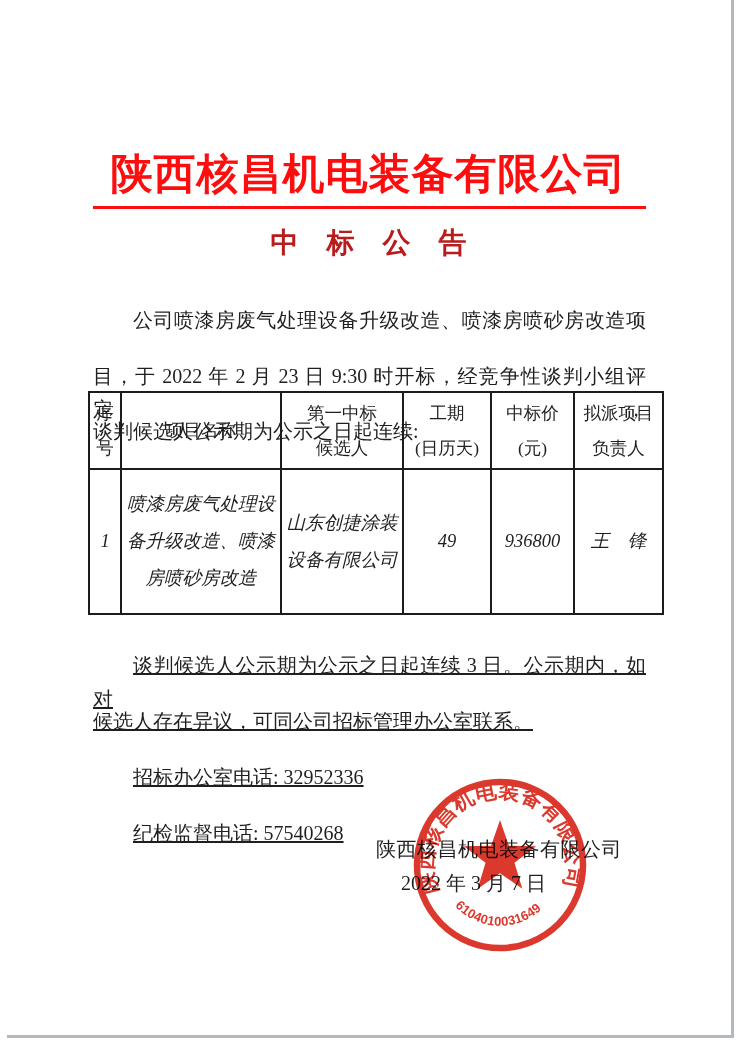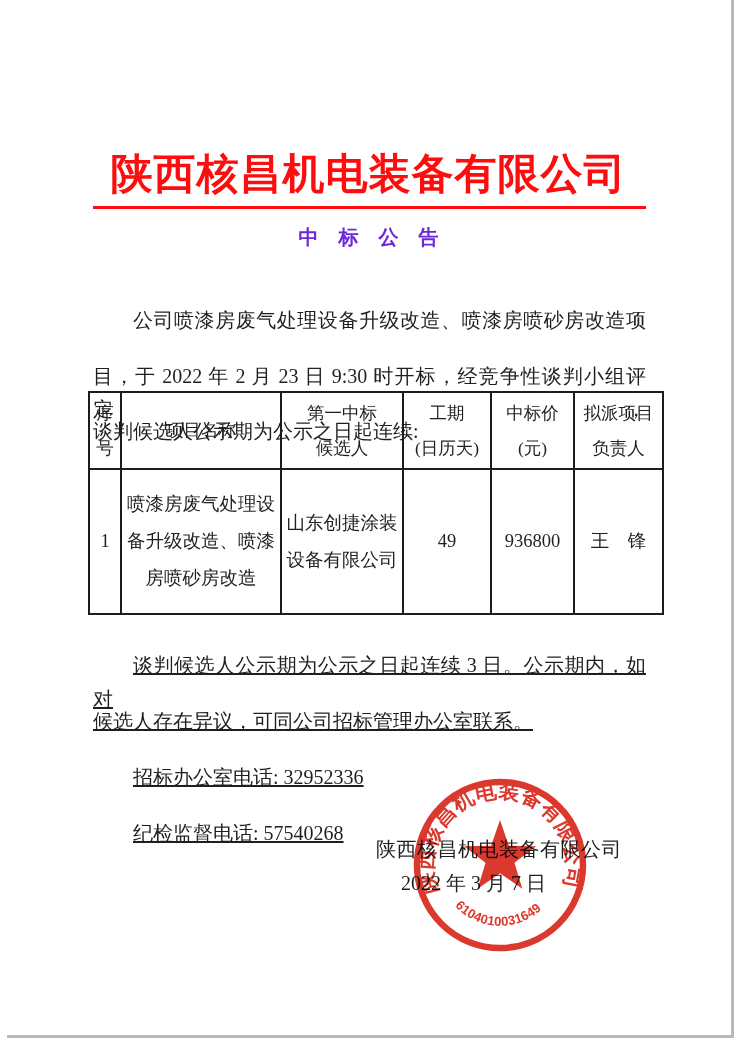--- a/index.html
+++ b/index.html
@@ -15,21 +15,21 @@
   
   .company-title {
     position:absolute; top:146px; left:40px; width:657px; text-align:center;
     font-family:"Liberation Sans","DejaVu Sans",sans-serif; font-weight:bold;
     font-size:42px; color:#fd0d0d; letter-spacing:1px; white-space:nowrap;
   }
   .red-rule { position:absolute; top:206px; left:93px; width:553px; height:3px; background:#fd0d0d; }
   .doc-title {
     position:absolute; top:224px; left:40px; width:657px; text-align:center;
     font-family:"Liberation Sans","DejaVu Sans",sans-serif; font-weight:bold;
-    font-size:20px; color:#6d28d9; white-space:nowrap;
+    font-size:28px; color:#b91c1c; white-space:nowrap;
   }
 
   
   .para { position:absolute; left:93px; width:553px; font-size:20px; color:#1f1f1f; }
   .para .line { height:33.5px; line-height:33.5px; white-space:nowrap;margin-top:22px; }
   .para .line.justify { white-space:normal; text-align:justify; text-align-last:justify; }
   .indent { text-indent:40px; }
   .pad-indent { padding-left:40px; }
   #intro  { top:282px; }
   #notice { top:626px;text-decoration:underline; }
@@ -39,21 +39,21 @@
   table.results {
     position:absolute; top:391px; left:88px;
     border-collapse:collapse; table-layout:fixed;
     font-size:18px; color:#1f1f1f;
   }
   table.results td {
     border:2px solid #1c1c1c; text-align:center; vertical-align:middle;
     white-space:pre-line; padding:0 2px; overflow:hidden;
   }
   tr.hdr td { height:75px; font-size:17.5px; line-height:35px; }
-  tr.data td { height:143px; font-size:18.5px; line-height:37px; }
+  tr.data td { height:143px; font-size:18.5px; line-height:37px;font-style:italic; }
 
   
   .sig-company { position:absolute; left:376px; top:836px; font-size:20px; letter-spacing:0.5px; white-space:nowrap; }
   .sig-date    { position:absolute; left:401px; top:870px; font-size:20px; white-space:nowrap; }
 
   
   .seal {
     position:absolute; left:408px; top:773px; width:184px; height:184px;
     mix-blend-mode:multiply; opacity:0.92;
   }

